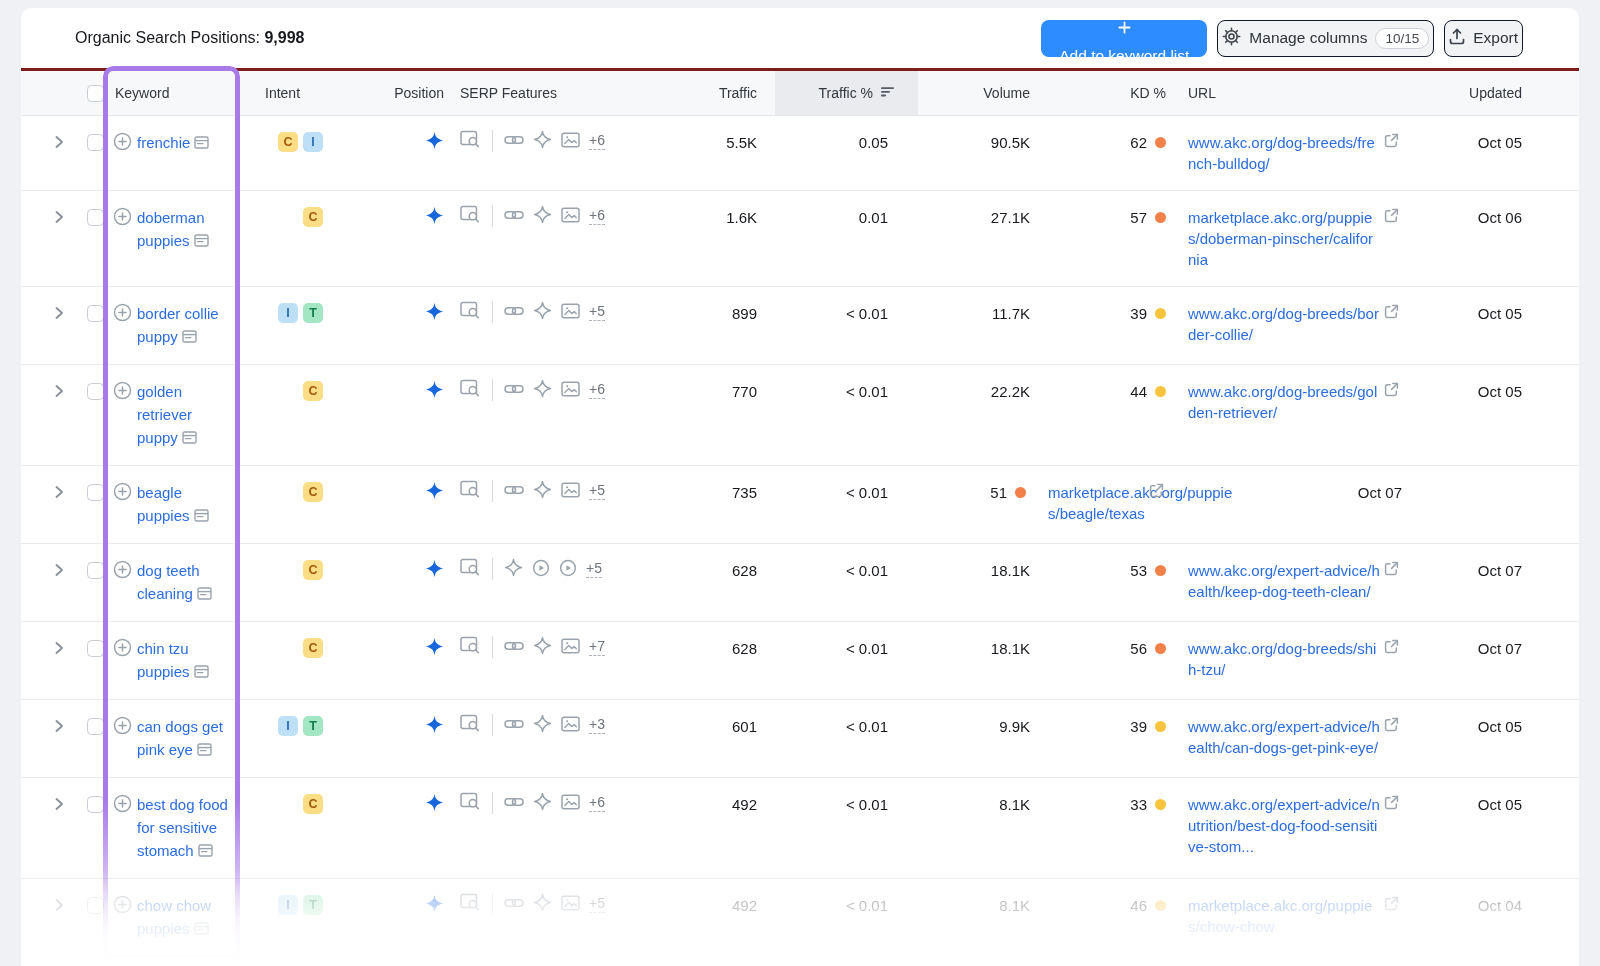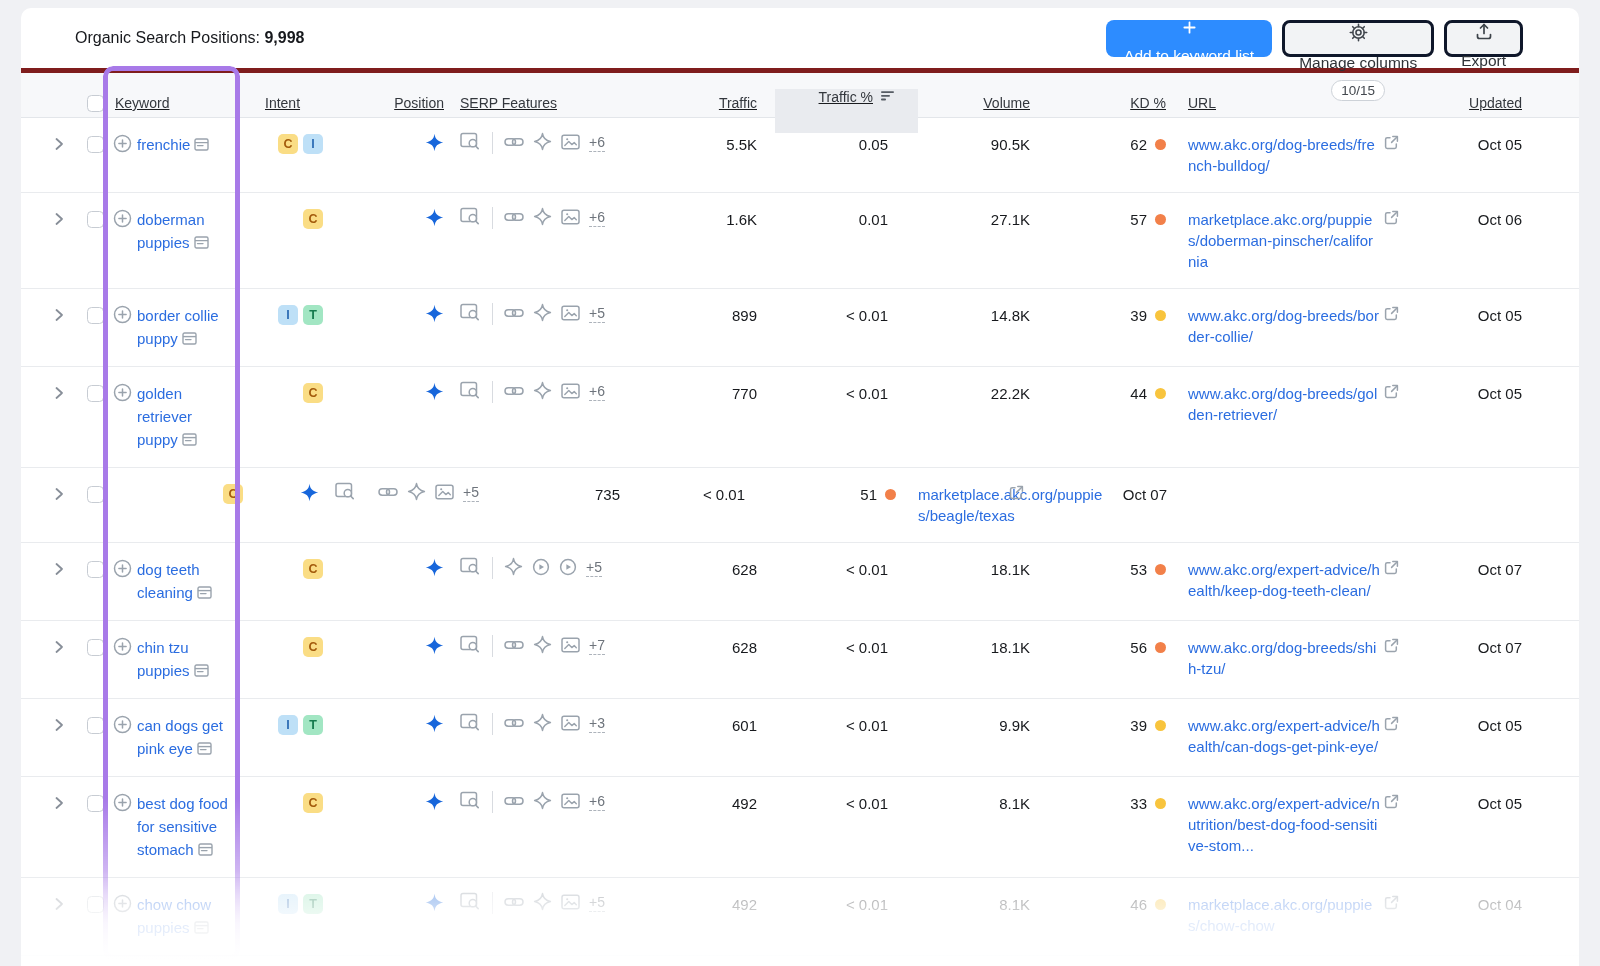--- a/index.html
+++ b/index.html
@@ -11,34 +11,34 @@
 
   
   .topbar { height:60px; display:flex; align-items:center; justify-content:space-between;
     padding:0 56px 0 21px;margin-left:33px; }
   .title { font-size:16px; color:#17191d; }
   .title b { font-weight:700; }
   .actions { display:flex; align-items:center; gap:10px; }
   .btn { display:flex; align-items:center; gap:8px; height:37px; border-radius:8px;
     font-size:15.5px; cursor:pointer; user-select:none; }
   .btn-blue { background:#2d8cff; color:#fff; padding:0 18px; font-weight:500;flex-direction:column; }
-  .btn-gray { background:#f2f3f5; border:3px solid #0f172a; color:#2f3338; padding:0 14px;flex-direction:column; }
+  .btn-gray { background:#f2f3f5; border:1px solid #0f172a; color:#2f3338; padding:0 4px; }
   .pill { background:#fff; border:1px solid #cdd2d8; border-radius:999px; padding:2px 9px;
     font-size:13.5px; color:#44494f; }
 
   
   .grid-row { display:grid;
     grid-template-columns:36px 36px 140px 80px 125px 180px 137px 143px 130px 140px 235px 120px;
     padding:0 36px 0 20px; }
-  .thead { background:#f7f8fa; border-top:5px solid #7f1d1d; border-bottom:1px solid #e3e6ea;text-decoration:underline; }
+  .thead { background:#f7f8fa; border-top:3px solid #7f1d1d; border-bottom:1px solid #e3e6ea; }
   .thead .grid-row { height:44px; align-items:center; }
   .th { font-size:14px; color:#33373d; }
   .th.right { text-align:right; }
-  .th-tpct { height:44px; background:#e9ebef; display:flex; 
-    justify-content:flex-end; gap:7px; padding-right:22px;margin-top:16px; }
+  .th-tpct { height:44px; background:#e9ebef; display:flex; align-items:center;
+    justify-content:flex-end; gap:7px; padding-right:22px; }
   .th-kw { padding-left:2px; } .th-int { padding-left:12px; }
   .th-pos { padding-right:14px; } .th-serp { padding-left:2px; }
   .th-traffic { padding-right:18px; } .th-vol { padding-right:18px; }
   .th-kd { padding-right:22px; } .th-upd { padding-right:21px; }
 
   .trow { border-bottom:1px solid #e9ebee; align-items:start; }
   .trow.faded { opacity:.5; }
   .td { padding-top:16px; padding-bottom:16px; font-size:15px; }
   .c-exp { display:flex; justify-content:center; padding-top:19px; cursor:pointer; }
   .c-cbx { display:flex; justify-content:center; padding-top:18px; }
@@ -332,21 +332,21 @@
             </svg></span>
           <span><svg width="19" height="16" viewBox="0 0 19 16" fill="none">
               <rect x="1" y="1.3" width="17" height="13.4" rx="2" stroke="#9aa3ad" stroke-width="1.5"></rect>
               <path d="M3.8 11.6 L7.8 7.6 L10.8 10.6 L13.2 8.6 L15.3 10.7" stroke="#9aa3ad" stroke-width="1.4" stroke-linecap="round" stroke-linejoin="round"></path>
               <circle cx="6.2" cy="5.2" r="1.05" fill="#9aa3ad"></circle>
             </svg></span>
       <a class="more">+5</a>
     </div>
     <div class="td c-num c-traffic">899</div>
     <div class="td c-num c-tpct">&lt; 0.01</div>
-    <div class="td c-num c-vol">14.8K</div>
+    <div class="td c-num c-vol">11.7K</div>
     <div class="td c-kd">
       <span>39</span>
       <span class="kddot" style="background:#f8c43d"></span>
     </div>
     <div class="td c-url">
       <a class="url">www.akc.org/dog-breeds/border-collie/</a>
       <span class="ext"><svg width="15" height="15" viewBox="0 0 15 15" fill="none">
               <path d="M6 2.7 H3.2 C2.1 2.7 1.6 3.2 1.6 4.3 V11.8 C1.6 12.9 2.1 13.4 3.2 13.4 H10.7 C11.8 13.4 12.3 12.9 12.3 11.8 V9" stroke="#9aa3ad" stroke-width="1.5" stroke-linecap="round"></path>
               <path d="M8.8 1.6 H13.4 V6.2" stroke="#9aa3ad" stroke-width="1.5" stroke-linecap="round" stroke-linejoin="round"></path>
               <path d="M13 2 L7.6 7.4" stroke="#9aa3ad" stroke-width="1.5" stroke-linecap="round"></path>
@@ -422,20 +422,31 @@
       </div>
       <div class="grid-row trow">
     <div class="td c-exp">
           <span><svg width="10" height="14" viewBox="0 0 10 14" fill="none">
               <path d="M2.5 2 L8 7 L2.5 12" stroke="#878e98" stroke-width="1.8" stroke-linecap="round" stroke-linejoin="round"></path>
             </svg></span>
         </div>
     <div class="td c-cbx">
           <span class="cbx"></span>
         </div>
+    <div class="td c-kw">
+      <span class="kwplus"><svg width="19" height="19" viewBox="0 0 19 19" fill="none">
+              <circle cx="9.5" cy="9.5" r="8" stroke="#9aa3ad" stroke-width="1.5"></circle>
+              <path d="M9.5 5.9 V13.1 M5.9 9.5 H13.1" stroke="#9aa3ad" stroke-width="1.5" stroke-linecap="round"></path>
+            </svg></span>
+      <span class="kwtext"><a>beagle puppies</a><span><svg width="15" height="13" viewBox="0 0 15 13" fill="none">
+                <rect x="1" y="1" width="13" height="11" rx="1.5" stroke="#9aa3ad" stroke-width="1.4"></rect>
+                <path d="M1 4.6 H14" stroke="#9aa3ad" stroke-width="1.4"></path>
+                <path d="M3.5 7.6 H9" stroke="#9aa3ad" stroke-width="1.4" stroke-linecap="round"></path>
+              </svg></span></span>
+    </div>
     <div class="td c-int">
           <span class="badge" style="background:#fadd85;color:#a35b0c">C</span>
         </div>
     <div class="td c-pos">
           <span><svg width="19" height="19" viewBox="0 0 19 19">
               <path d="M9.5 0.8 C10.2 6 12.5 8.3 18.2 9.5 C12.5 10.7 10.2 13 9.5 18.2 C8.8 13 6.5 10.7 0.8 9.5 C6.5 8.3 8.8 6 9.5 0.8 Z" fill="#1766db"></path>
             </svg></span>
         </div>
     <div class="td c-serp">
       <span><svg width="21" height="19" viewBox="0 0 21 19" fill="none">

